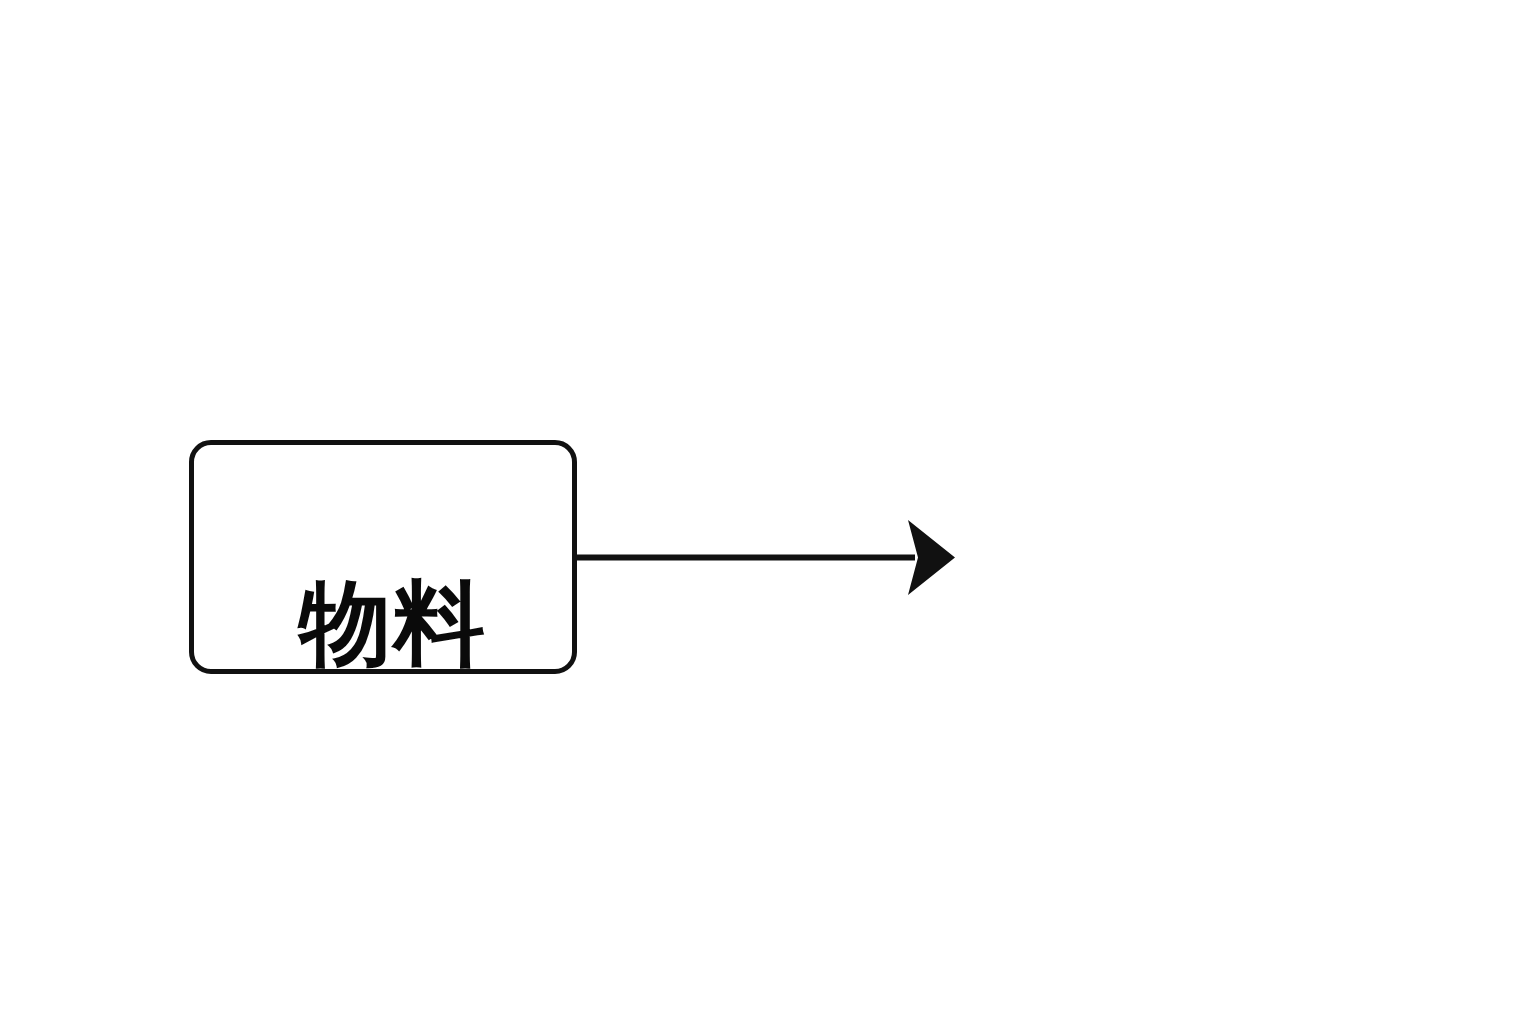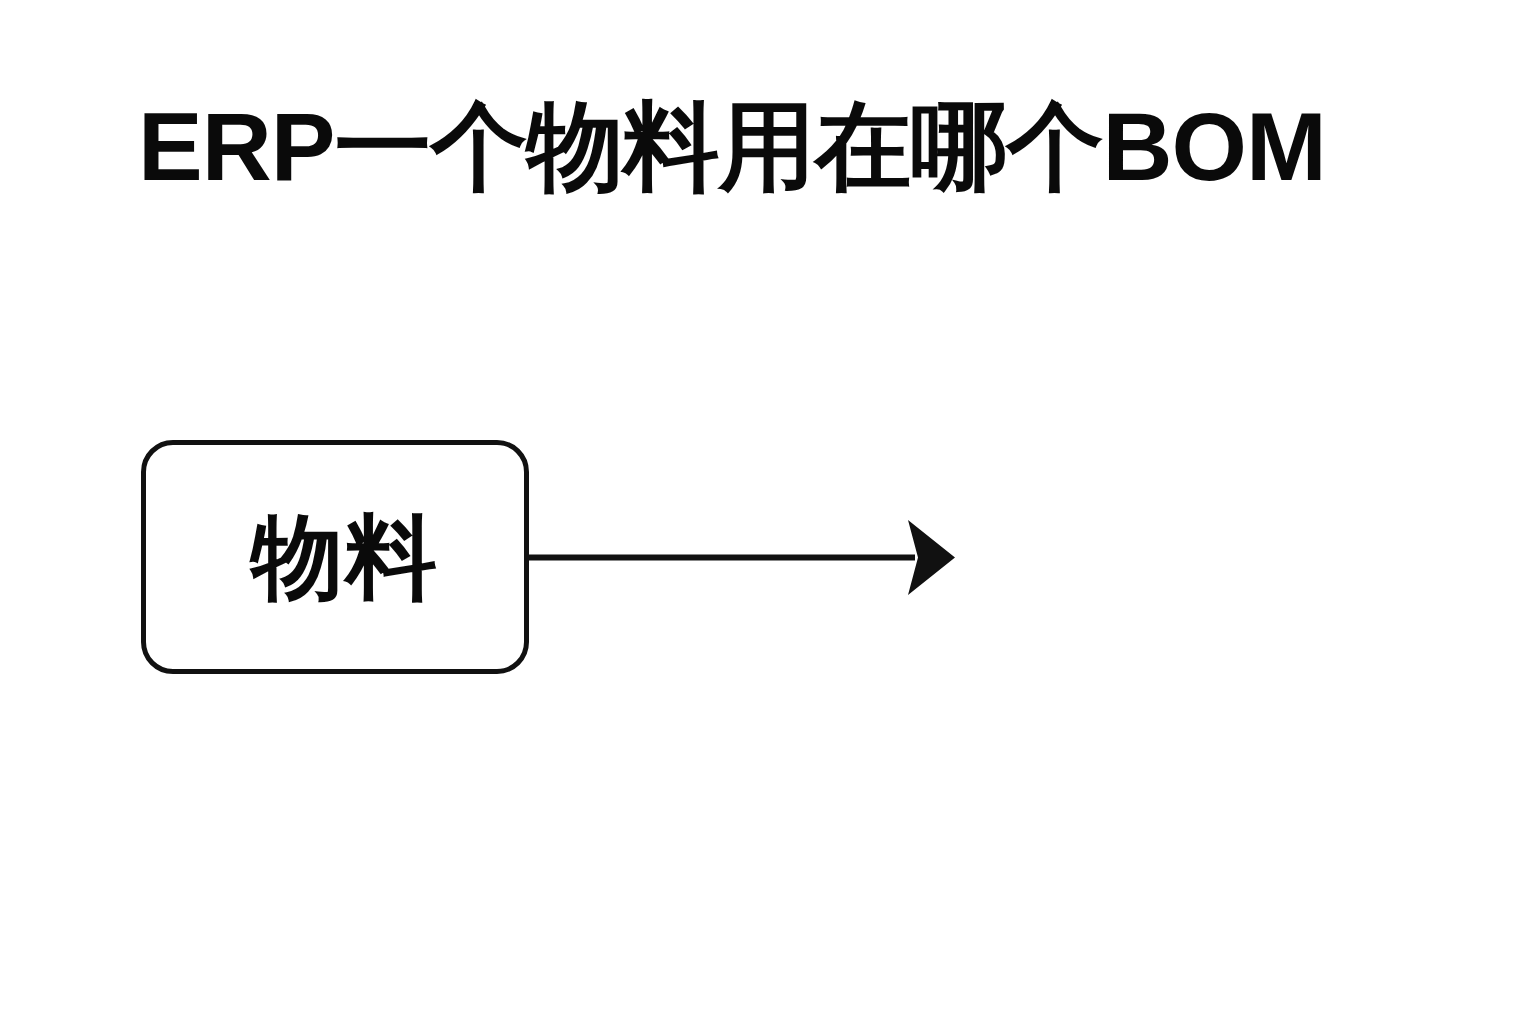--- a/index.html
+++ b/index.html
@@ -30,24 +30,25 @@
     letter-spacing: -1px;
     white-space: nowrap;
   }
 
   
   .node {
     position: absolute;
     box-sizing: border-box;
     background: #ffffff;
     border: 5px solid #111111;
-    border-radius: 32px;
+    border-radius: 22px;
     display: flex;
-    align-items: center;
+    align-items: flex-end;
     justify-content: center;
+    margin-left: 48px;
   }
   .node-label {
     color: #0a0a0a;
     font-weight: 700;
     white-space: nowrap;
   }
 
   #node-material {
     left: 141px;
     top: 440px;
@@ -81,21 +82,20 @@
     width: 1536px;
     height: 1024px;
     pointer-events: none;
   }
 </style>
 </head>
 <body>
 
 <div id="canvas">
 
-  <div id="diagram-title">ERP一个物料用在哪个BOM</div>
 
   <svg id="connector-layer" viewBox="0 0 1536 1024">
     <g>
       <line x1="528" y1="557.5" x2="915" y2="557.5" stroke="#111111" stroke-width="6"></line>
       <path d="M 955 557.5 L 908 520 L 918 557.5 L 908 595 Z" fill="#111111"></path>
     </g>
   </svg>
 
   <div id="node-material" class="node">
     <span class="node-label">物料</span>

